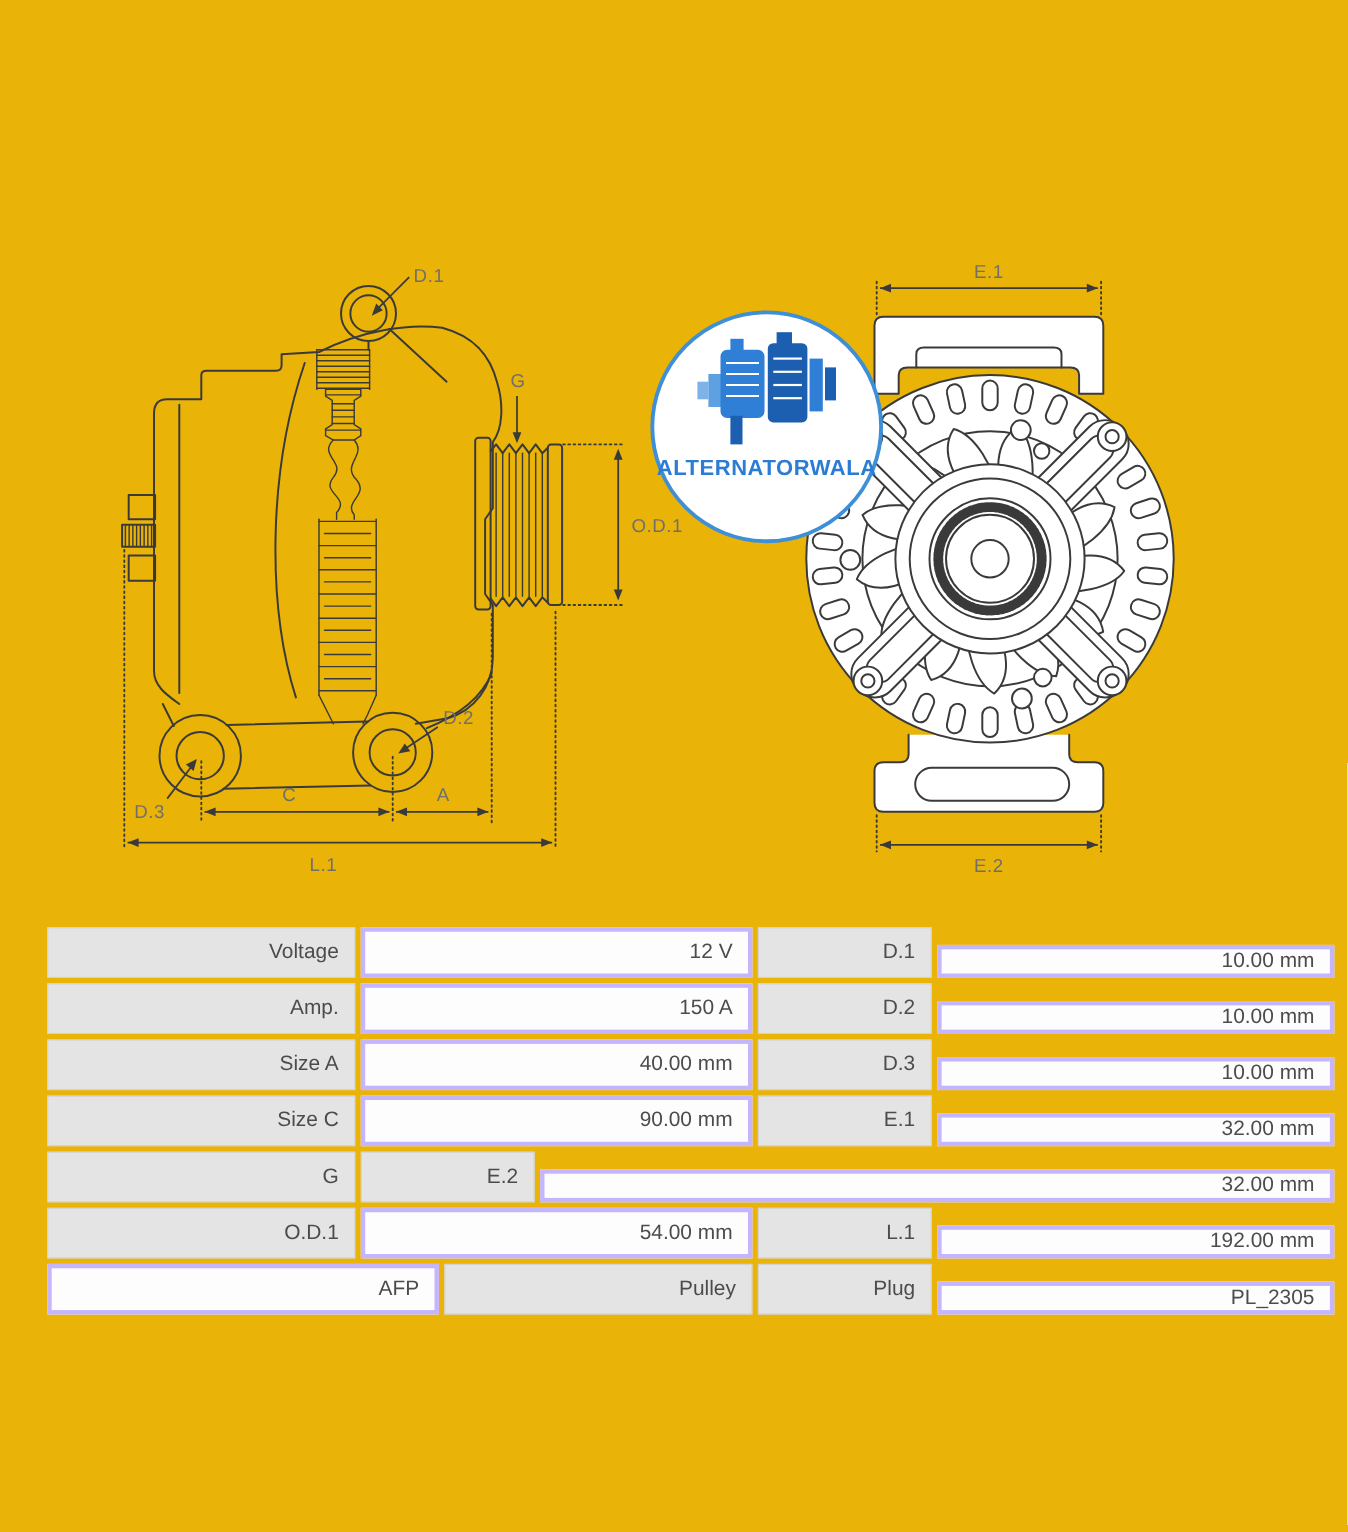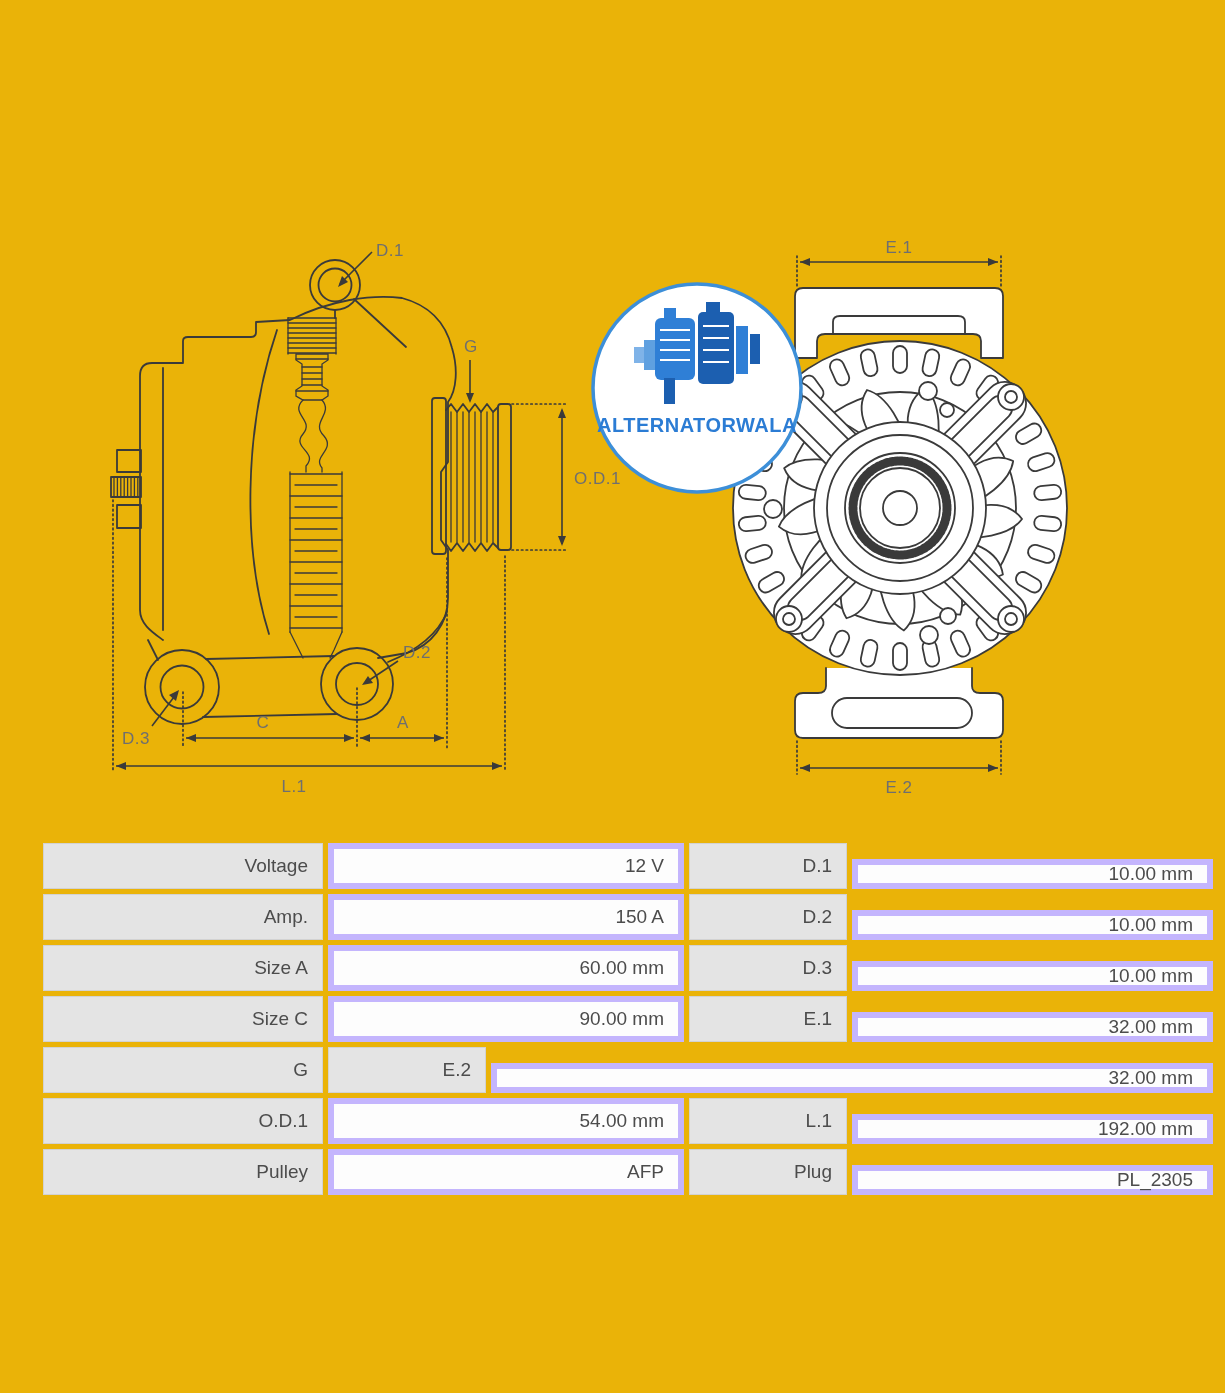--- a/index.html
+++ b/index.html
@@ -15,21 +15,21 @@
   .dot{stroke:#3a3a3a;stroke-width:1.7;fill:none;stroke-dasharray:1.5 3.2;stroke-linecap:round;}
   .ah{fill:#3a3a3a;stroke:none;}
   .wfill{fill:#ffffff;}
 
   .spec-table{position:absolute;left:12px;top:843px;width:1201px;
               display:flex;flex-direction:column;gap:5px;}
   .spec-row{display:flex;gap:5px;height:46px;padding-left:31px;}
   .cell{box-sizing:border-box;display:flex;align-items:center;justify-content:flex-end;
         padding-right:14px;font-size:19px;color:#4c4c4c;}
   .cell.label{background:#e4e4e4;border:1px solid #d2d2d2;}
-  .cell.value{background:#fdfdfd;border:6px solid #c4b5fd;}
+  .cell.value{background:#fdfdfd;border:4px solid #c4b5fd;}
   .w-l1{width:280px;}.w-v1{width:356px;}.w-l2{width:158px;}.w-v2{flex:1;margin-top:16px;}
 </style>
 </head>
 <body>
 
 <div class="page">
 
 <svg class="diagram-svg" width="1225" height="840" viewBox="0 0 1225 840">
   <defs>
     <rect id="fslot" x="893" y="346" width="14" height="27" rx="7"></rect>
@@ -319,21 +319,21 @@
     <div class="cell value w-v2">10.00 mm</div>
   </div>
   <div class="spec-row">
     <div class="cell label w-l1">Amp.</div>
     <div class="cell value w-v1">150 A</div>
     <div class="cell label w-l2">D.2</div>
     <div class="cell value w-v2">10.00 mm</div>
   </div>
   <div class="spec-row">
     <div class="cell label w-l1">Size A</div>
-    <div class="cell value w-v1">60.00 mm</div>
+    <div class="cell value w-v1">40.00 mm</div>
     <div class="cell label w-l2">D.3</div>
     <div class="cell value w-v2">10.00 mm</div>
   </div>
   <div class="spec-row">
     <div class="cell label w-l1">Size C</div>
     <div class="cell value w-v1">90.00 mm</div>
     <div class="cell label w-l2">E.1</div>
     <div class="cell value w-v2">32.00 mm</div>
   </div>
   <div class="spec-row">
@@ -341,20 +341,20 @@
     <div class="cell label w-l2">E.2</div>
     <div class="cell value w-v2">32.00 mm</div>
   </div>
   <div class="spec-row">
     <div class="cell label w-l1">O.D.1</div>
     <div class="cell value w-v1">54.00 mm</div>
     <div class="cell label w-l2">L.1</div>
     <div class="cell value w-v2">192.00 mm</div>
   </div>
   <div class="spec-row">
+    <div class="cell value w-v1">AFP</div>
     <div class="cell label w-l1">Pulley</div>
-    <div class="cell value w-v1">AFP</div>
     <div class="cell label w-l2">Plug</div>
     <div class="cell value w-v2">PL_2305</div>
   </div>
 </div>
 
 </div>
 
 </body></html>

